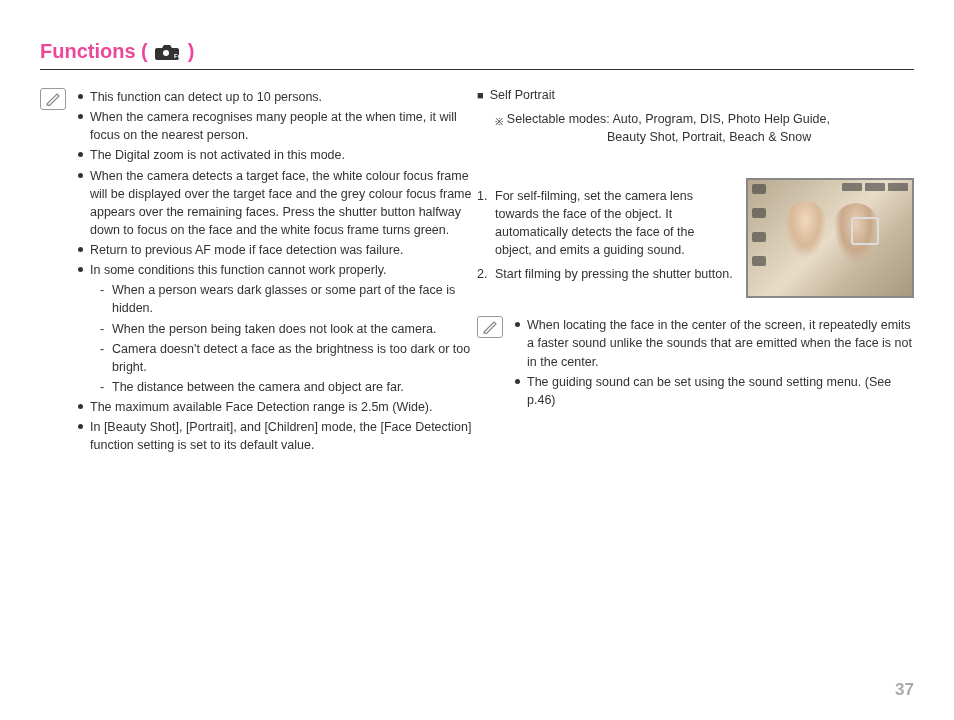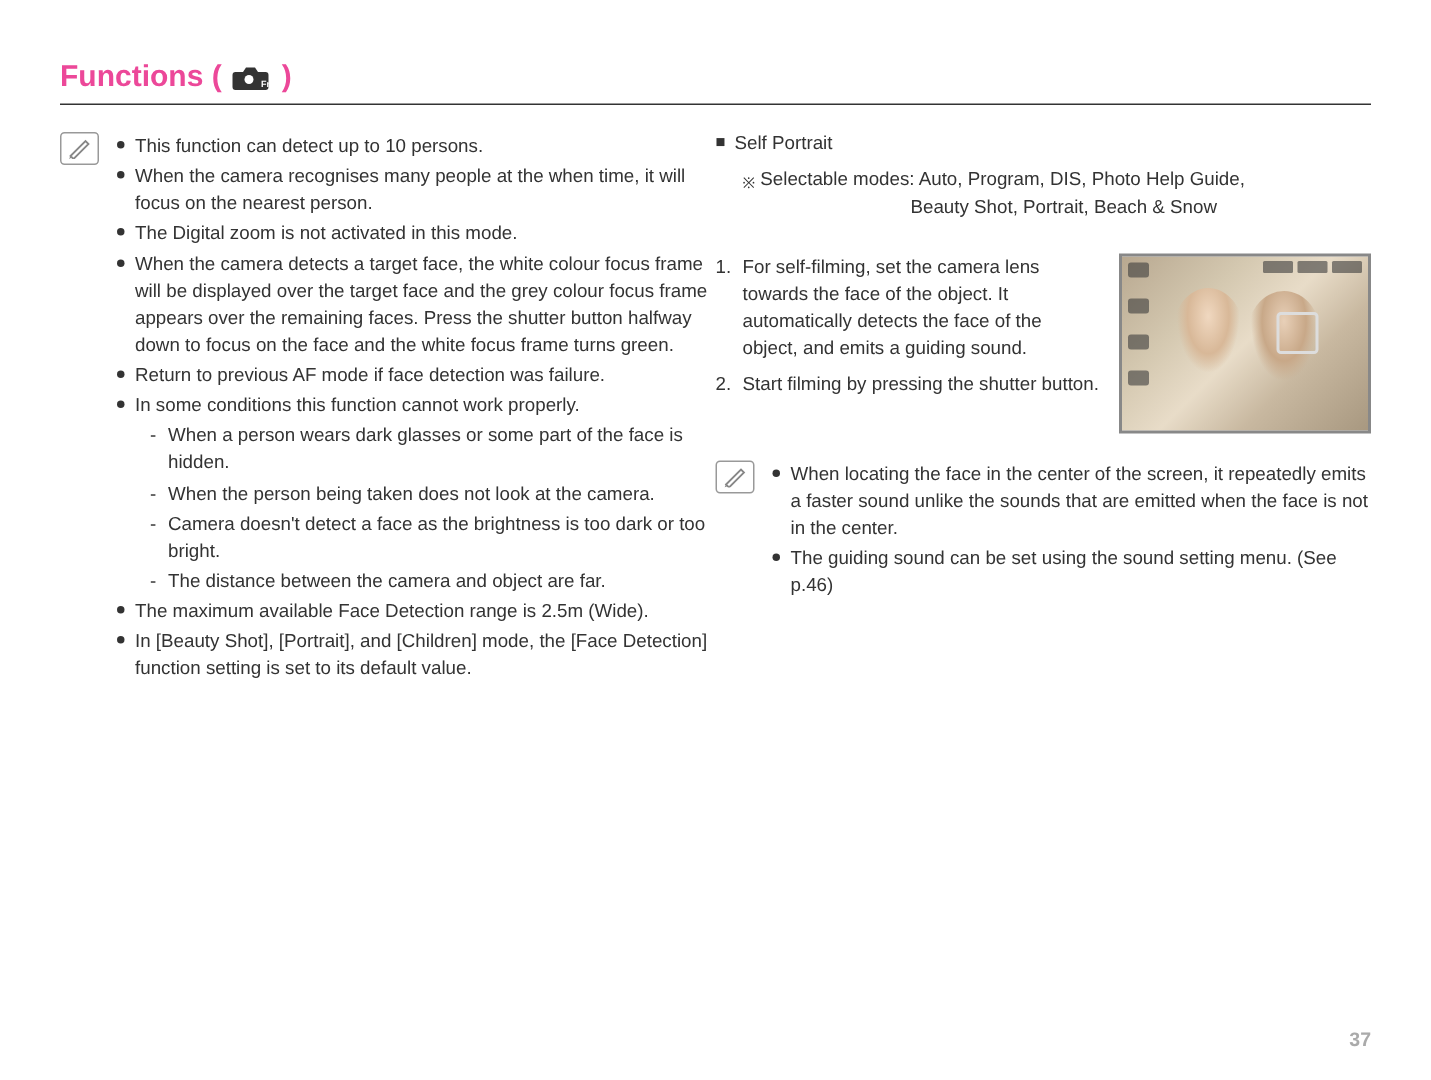--- a/index.html
+++ b/index.html
@@ -12,35 +12,35 @@
 .note-icon{flex:0 0 26px;height:22px;border:1px solid #999;border-radius:3px;display:flex;align-items:center;justify-content:center;color:#888}
 ul.top{list-style:none;line-height:1.45}
 ul.top>li{padding-left:14px;position:relative;margin-bottom:2px}
 ul.top>li::before{content:'';position:absolute;left:2px;top:6px;width:5px;height:5px;border-radius:50%;background:#333}
 ul.sub{list-style:none;margin:2px 0}
 ul.sub>li{padding-left:22px;position:relative;margin-bottom:2px}
 ul.sub>li::before{content:'-';position:absolute;left:10px;top:0}
 .sec-head{display:flex;align-items:flex-start;gap:6px;margin-bottom:8px}
 .sq{font-size:11px;position:relative;top:1px}
 .ref{font-size:10px;position:relative;top:2px}
-.modes{padding-left:18px;line-height:1.45;margin-bottom:22px}
-.stepwrap{display:flex;gap:12px;align-items:flex-start;margin-bottom:18px}
+.modes{padding-left:18px;line-height:1.45;margin-bottom:32px}
+.stepwrap{display:flex;gap:12px;align-items:center;margin-bottom:18px}
 .steps{flex:1}
 ol{list-style:none;counter-reset:s}
 ol li{counter-increment:s;padding-left:18px;position:relative;line-height:1.45;margin-bottom:6px}
 ol li::before{content:counter(s)'.';position:absolute;left:0}
 .lcd{width:168px;height:120px;background:linear-gradient(135deg,#b8a890 0%,#d4c8b0 30%,#e8dcc8 50%,#c8b8a0 70%,#a89880 100%);border:2px solid #888;position:relative;overflow:hidden}
 .lcd .person1{position:absolute;left:20%;top:18%;width:30%;height:55%;background:radial-gradient(ellipse at 50% 30%,#f0d8c0 0%,#d8b898 40%,transparent 60%);border-radius:50% 50% 40% 40%}
 .lcd .person2{position:absolute;right:18%;top:20%;width:32%;height:58%;background:radial-gradient(ellipse at 50% 30%,#e8d0b8 0%,#c8a888 40%,transparent 60%);border-radius:50% 50% 40% 40%}
 .lcd .frame{position:absolute;right:20%;top:32%;width:28px;height:28px;border:2px solid #ddd;border-radius:3px}
 .lcd .osd{position:absolute;left:4px;top:4px;display:flex;flex-direction:column;gap:14px}
 .lcd .osd span{width:14px;height:10px;background:rgba(60,60,60,.6);border-radius:2px;display:block}
 .lcd .osdtop{position:absolute;right:4px;top:3px;display:flex;gap:3px}
 .lcd .osdtop span{width:20px;height:8px;background:rgba(60,60,60,.6);border-radius:1px;display:block}
-.pagenum{position:absolute;right:40px;bottom:20px;color:#aaa;font-weight:bold;font-size:13px}
+.pagenum{position:absolute;right:40px;bottom:20px;color:#aaa;font-weight:bold;font-size:17px}
 </style>
 </head>
 <body>
 
 <h1 class="title">
   <span>Functions (</span>
   <span class="icon">
     <svg width="28" height="18" viewBox="0 0 28 18">
         <path fill="#333" d="M3 5 h5 l2 -3 h6 l2 3 h5 a2 2 0 0 1 2 2 v8 a2 2 0 0 1 -2 2 h-20 a2 2 0 0 1 -2 -2 v-8 a2 2 0 0 1 2 -2 z"></path>
         <circle cx="12" cy="10" r="3" fill="#fff"></circle>

